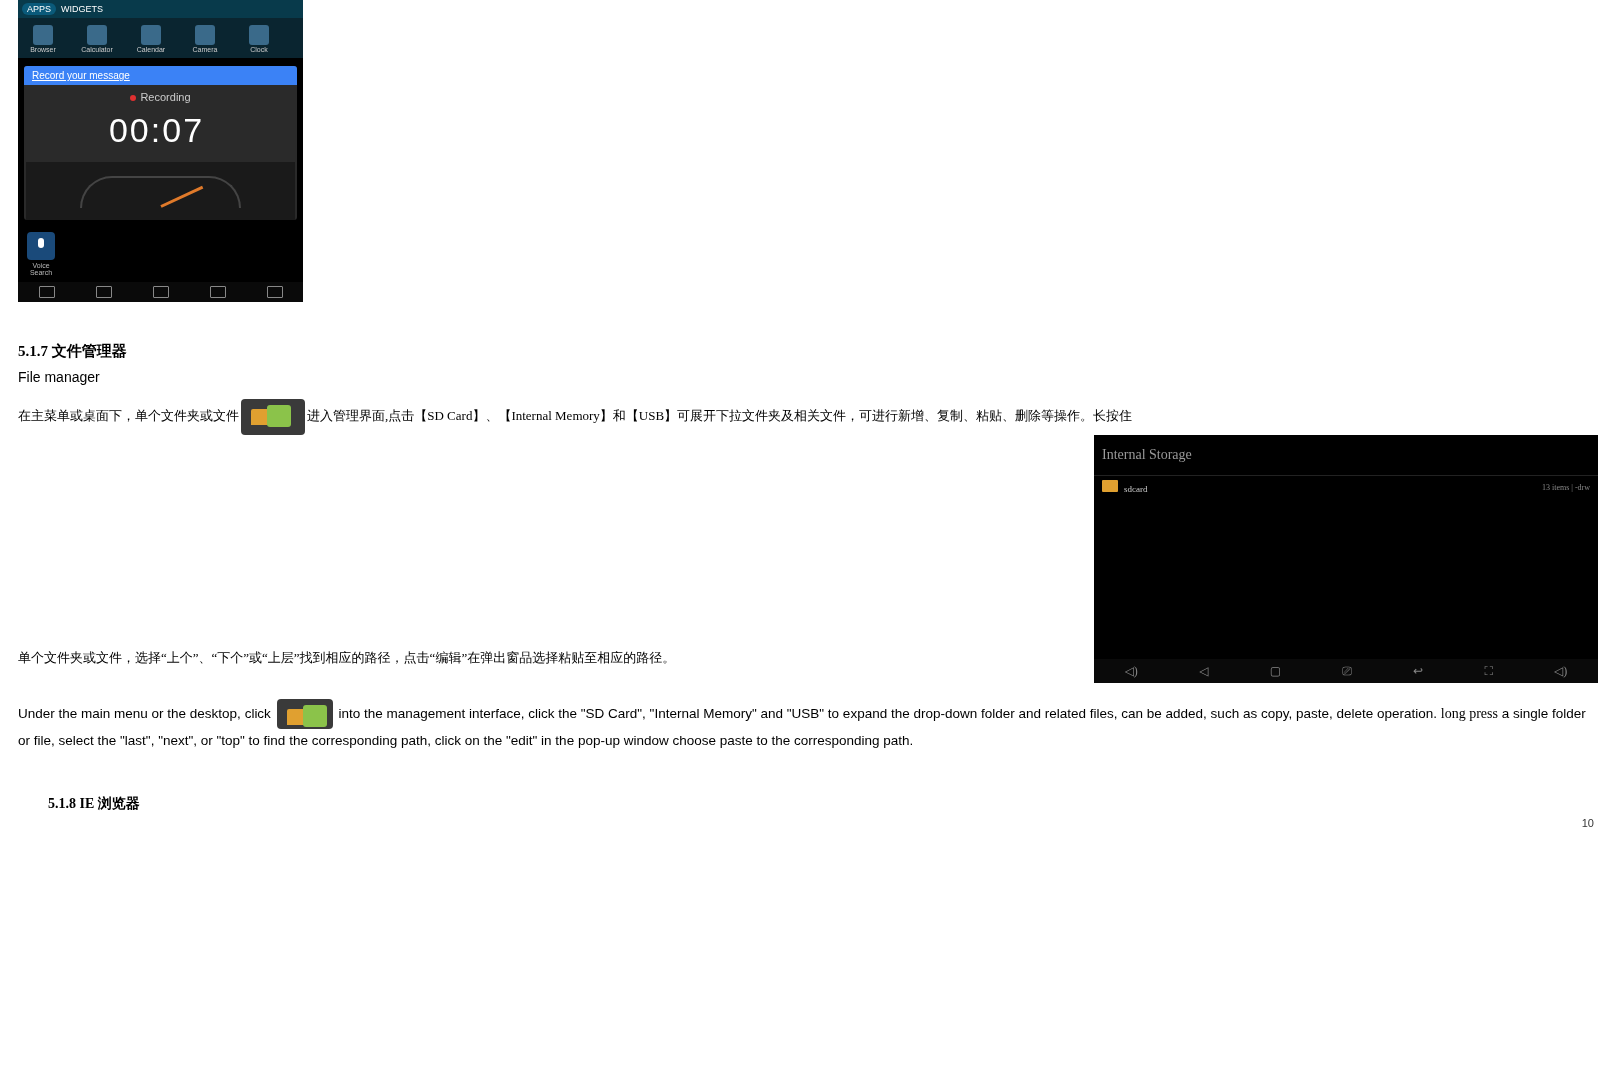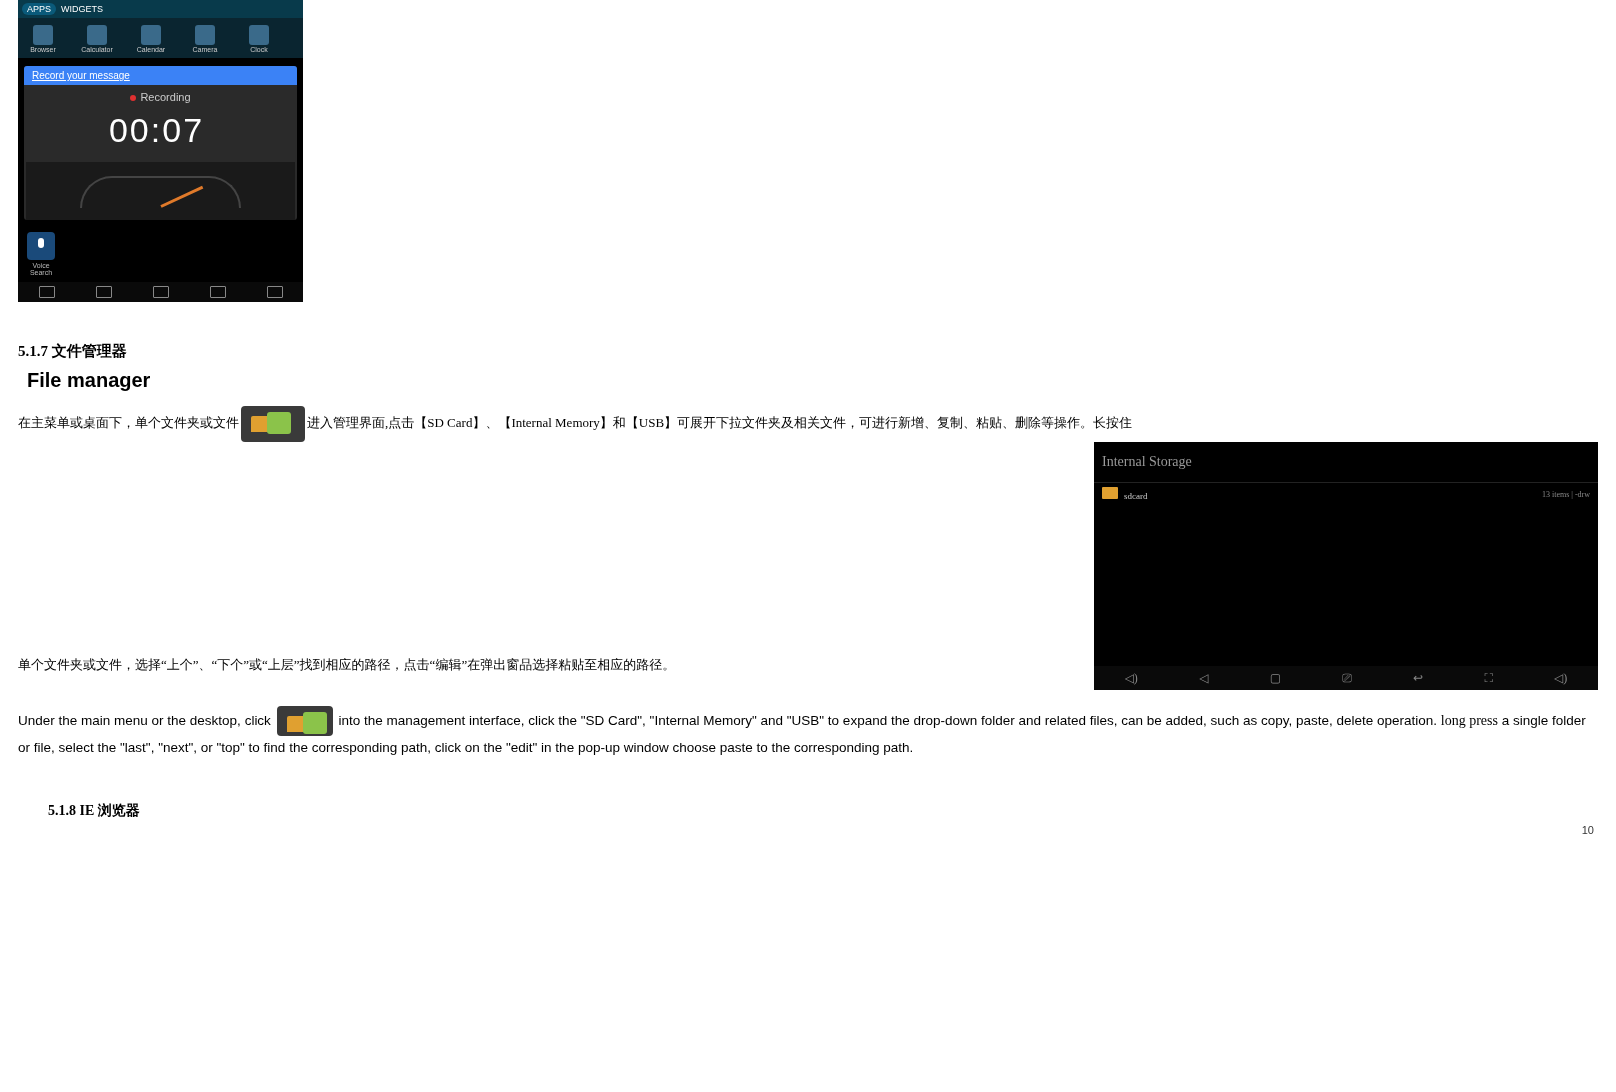--- a/index.html
+++ b/index.html
@@ -158,23 +158,22 @@
     border-radius: 1px;
   }
 
   .section-title {
     font-family: SimSun, serif;
     font-weight: bold;
     font-size: 15px;
     margin: 40px 0 8px 0;
   }
   .subtitle-en {
-    font-size: 20px;
-    margin: 8px 0 14px 9px;
-    font-weight: bold;
+    font-size: 14px;
+    margin: 8px 0 14px 0;
   }
   .flow-zh {
     font-family: SimSun, serif;
     font-size: 13px;
     line-height: 2;
     margin-top: 14px;
   }
   .inline-icon {
     display: inline-block;
     vertical-align: middle;

